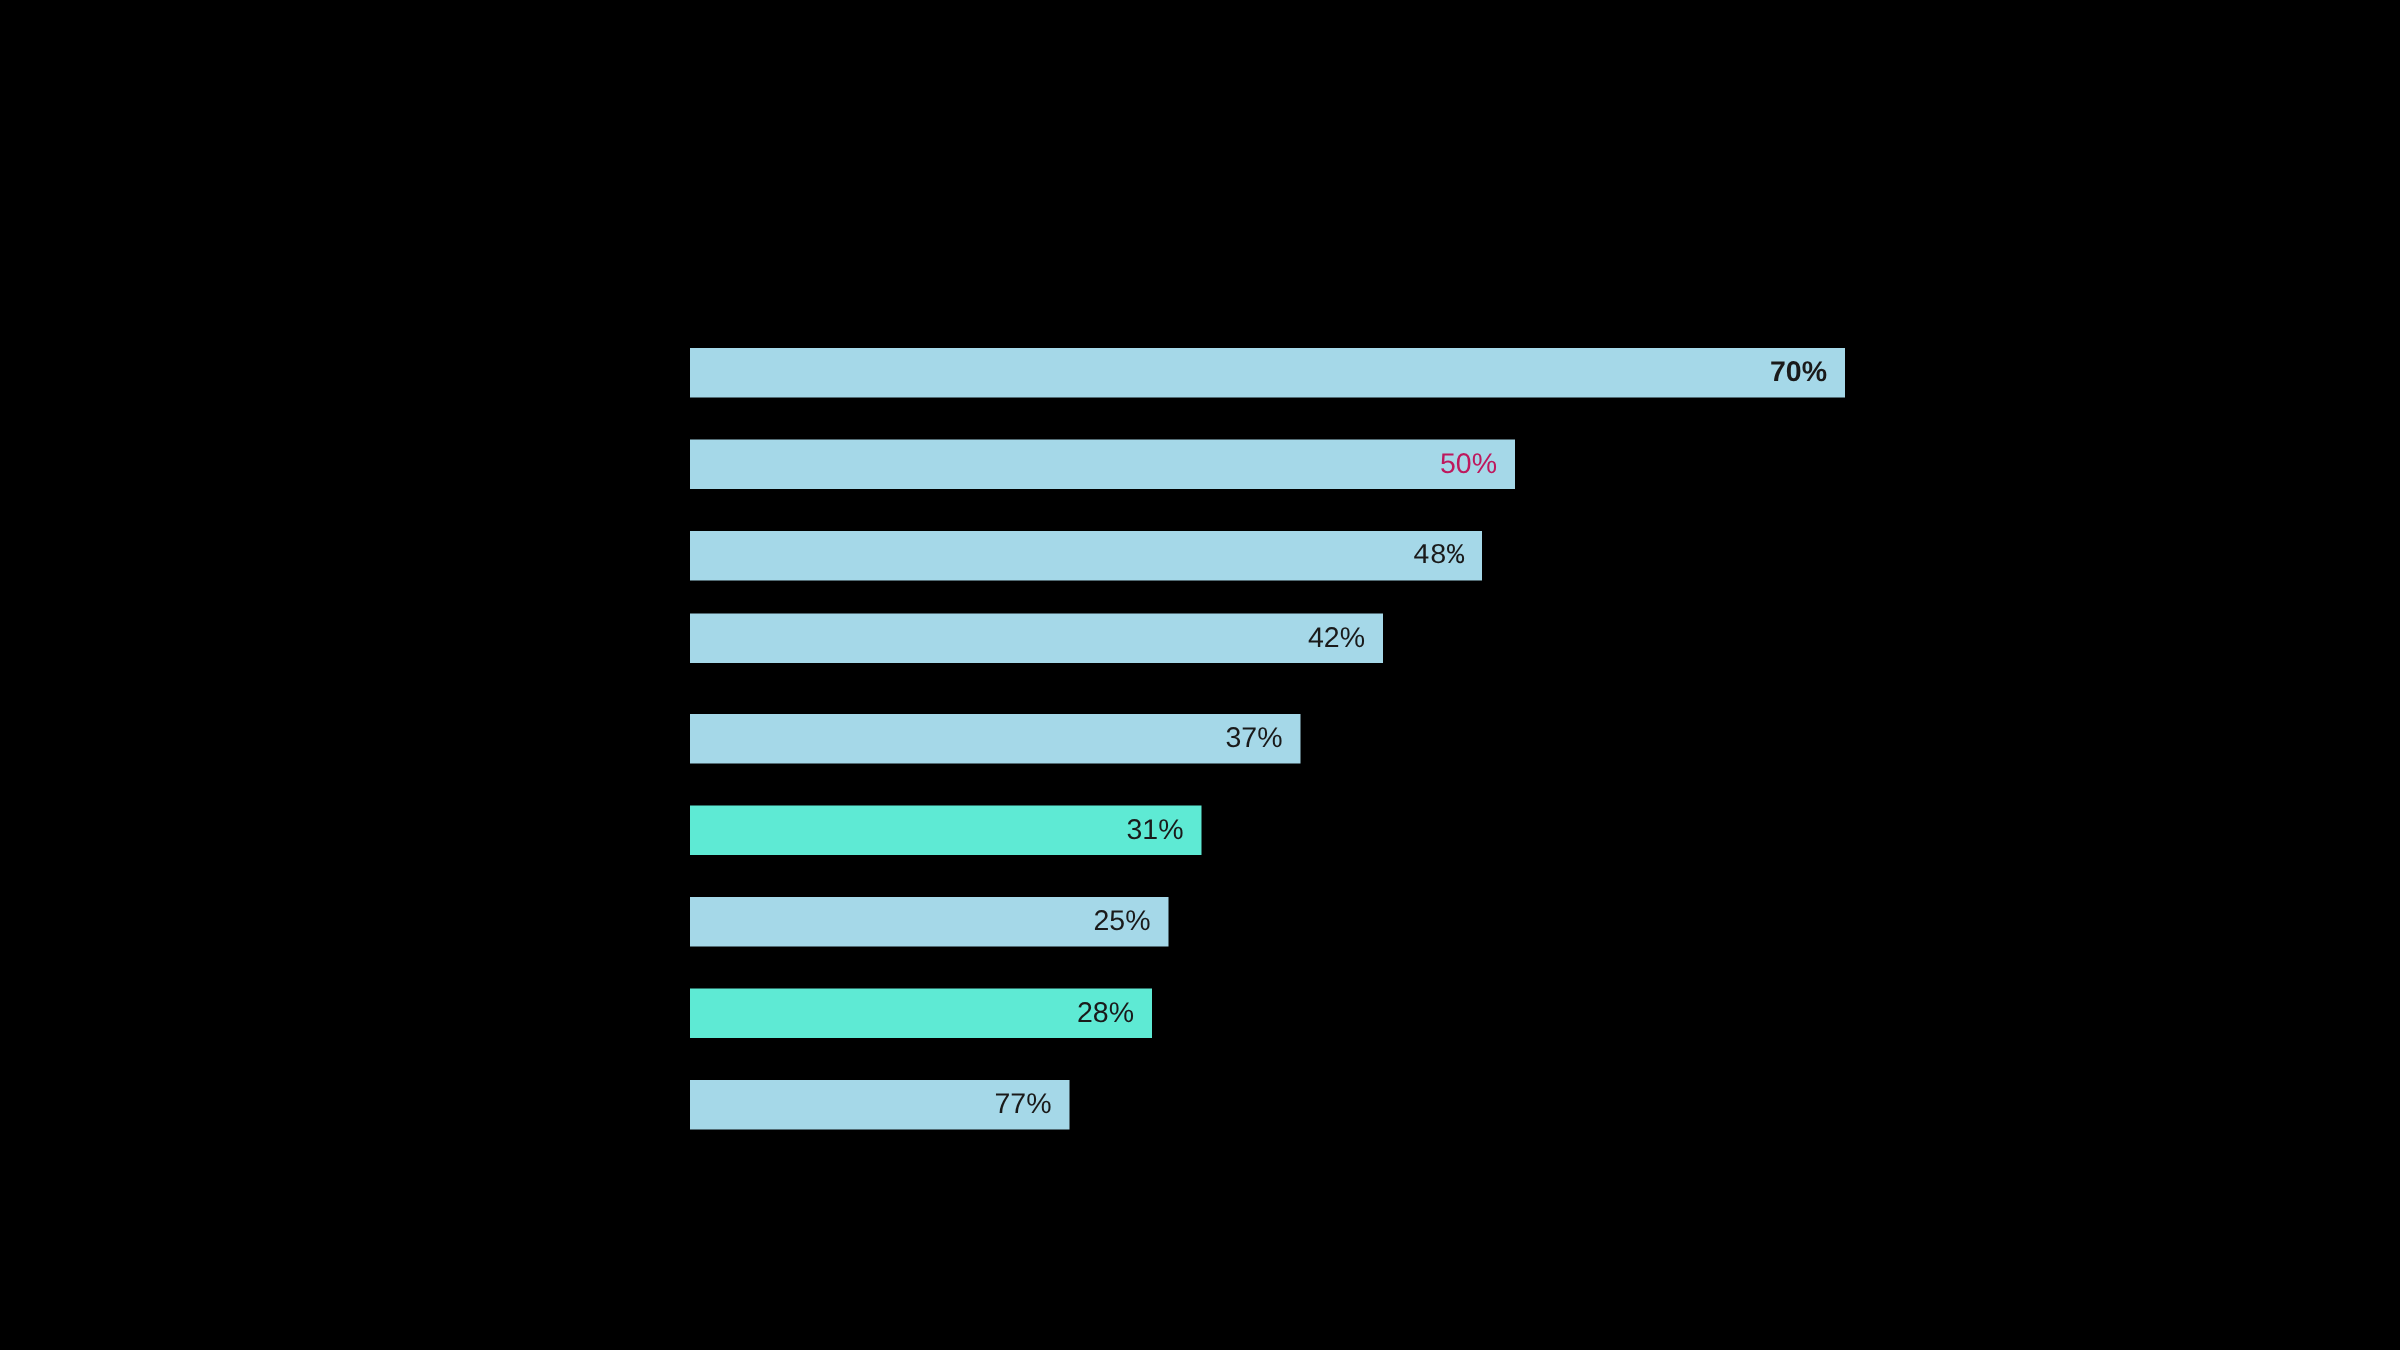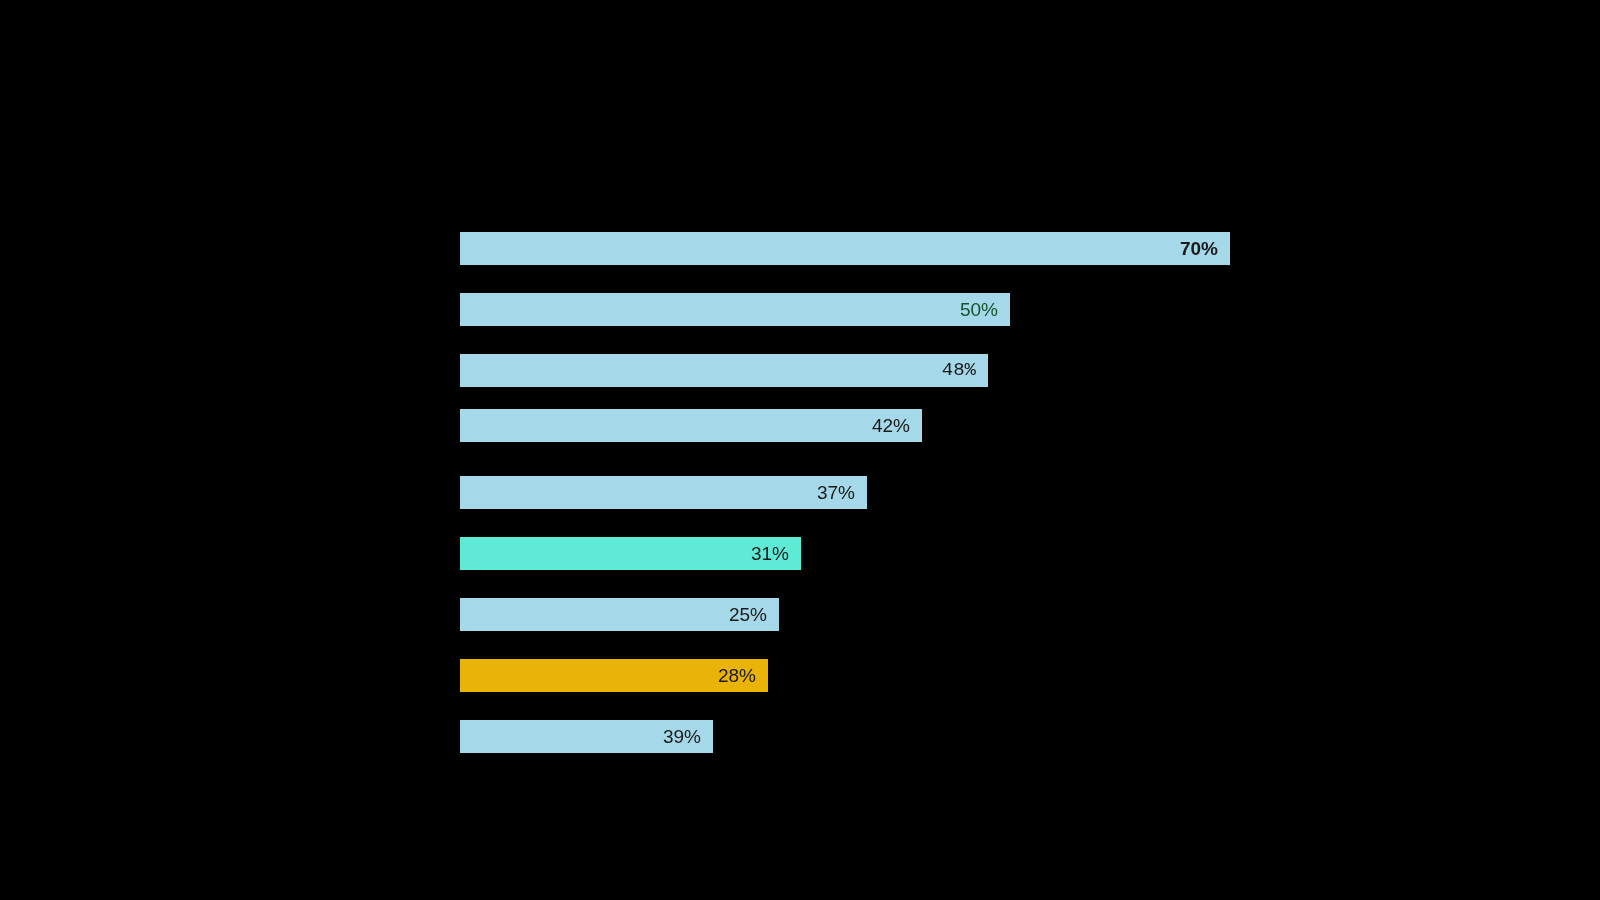--- a/index.html
+++ b/index.html
@@ -106,21 +106,21 @@
         <div class="bar-track" style="width: 770px;">
           <div class="bar" style="background: rgb(165, 216, 232); width: 100%;">
             <span class="bar-value" style="color: rgb(26, 26, 26); font-weight: bold;">70%</span>
           </div>
         </div>
       </div>
       <div class="bar-row" style="top: 293px;">
         <div class="cat-label"></div>
         <div class="bar-track" style="width: 550px;">
           <div class="bar" style="background: rgb(165, 216, 232); width: 100%;">
-            <span class="bar-value" style="color: #14532d;">50%</span>
+            <span class="bar-value" style="color: #be185d;">50%</span>
           </div>
         </div>
       </div>
       <div class="bar-row" style="top: 354px;">
         <div class="cat-label"></div>
         <div class="bar-track" style="width: 528px;">
           <div class="bar" style="background: rgb(165, 216, 232); width: 100%;">
             <span class="bar-value" style="color: rgb(26, 26, 26); font-family: Liberation Mono, monospace;">48%</span>
           </div>
         </div>
@@ -153,30 +153,30 @@
         <div class="cat-label"></div>
         <div class="bar-track" style="width: 319px;">
           <div class="bar" style="background: rgb(165, 216, 232); width: 100%;">
             <span class="bar-value" style="color: rgb(26, 26, 26);">25%</span>
           </div>
         </div>
       </div>
       <div class="bar-row" style="top: 659px;">
         <div class="cat-label"></div>
         <div class="bar-track" style="width: 308px;">
-          <div class="bar" style="background: #eab308; width: 100%;">
+          <div class="bar" style="background: #5eead4; width: 100%;">
             <span class="bar-value" style="color: rgb(26, 26, 26);">28%</span>
           </div>
         </div>
       </div>
       <div class="bar-row" style="top: 720px;">
         <div class="cat-label"></div>
         <div class="bar-track" style="width: 253px;">
           <div class="bar" style="background: rgb(165, 216, 232); width: 100%;">
-            <span class="bar-value" style="color: rgb(26, 26, 26);">39%</span>
+            <span class="bar-value" style="color: rgb(26, 26, 26);">77%</span>
           </div>
         </div>
       </div>
     </div>
 
   <div class="axis-label-x"></div>
 
 </div>
 
 </body></html>

